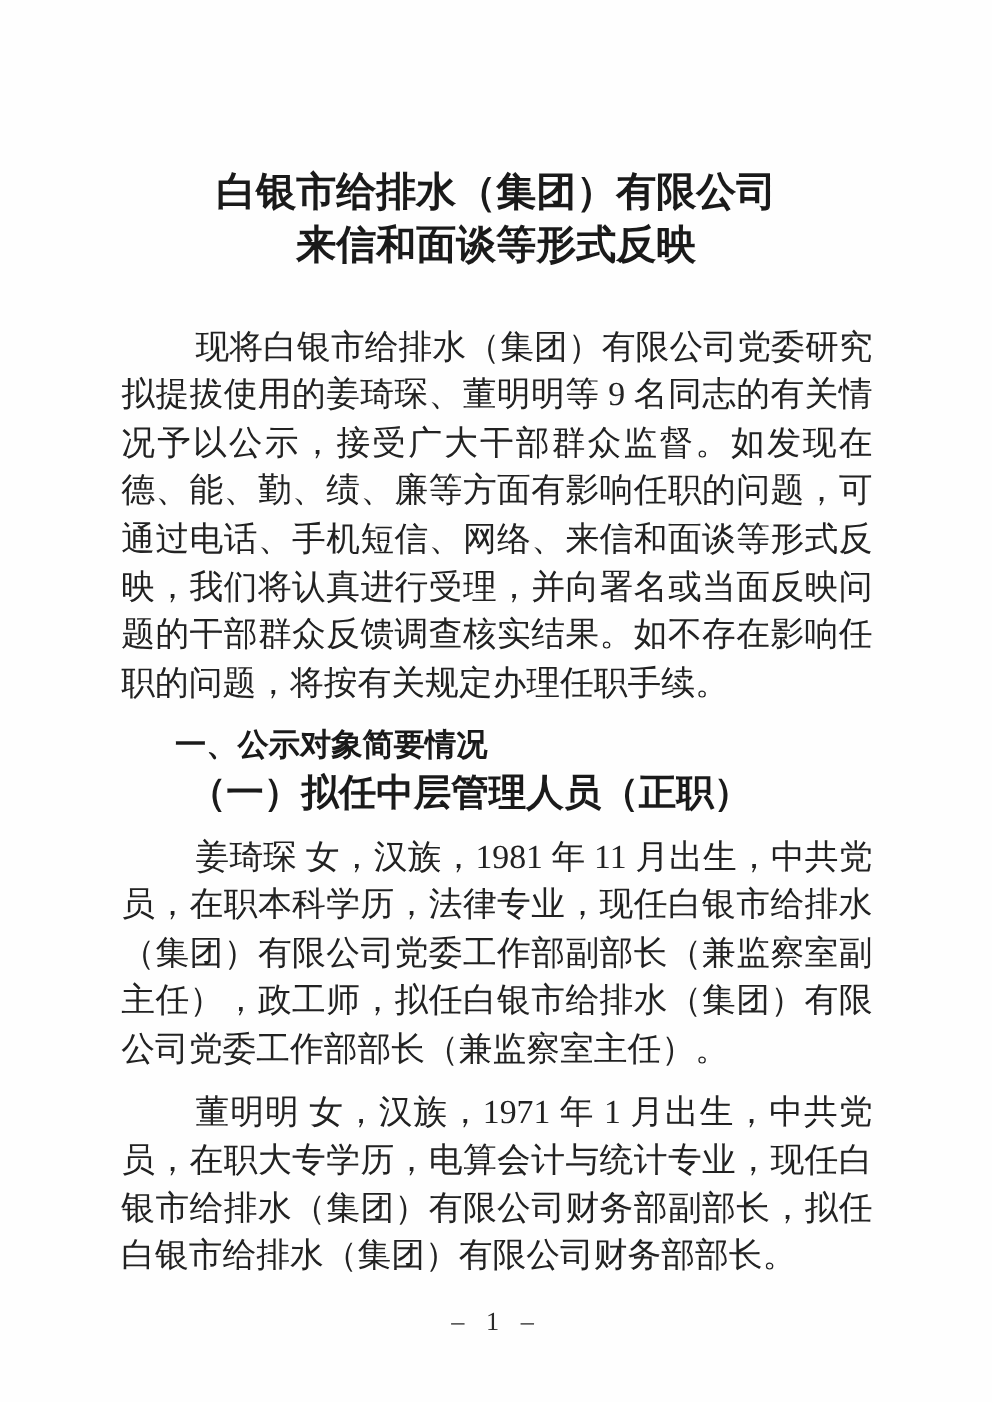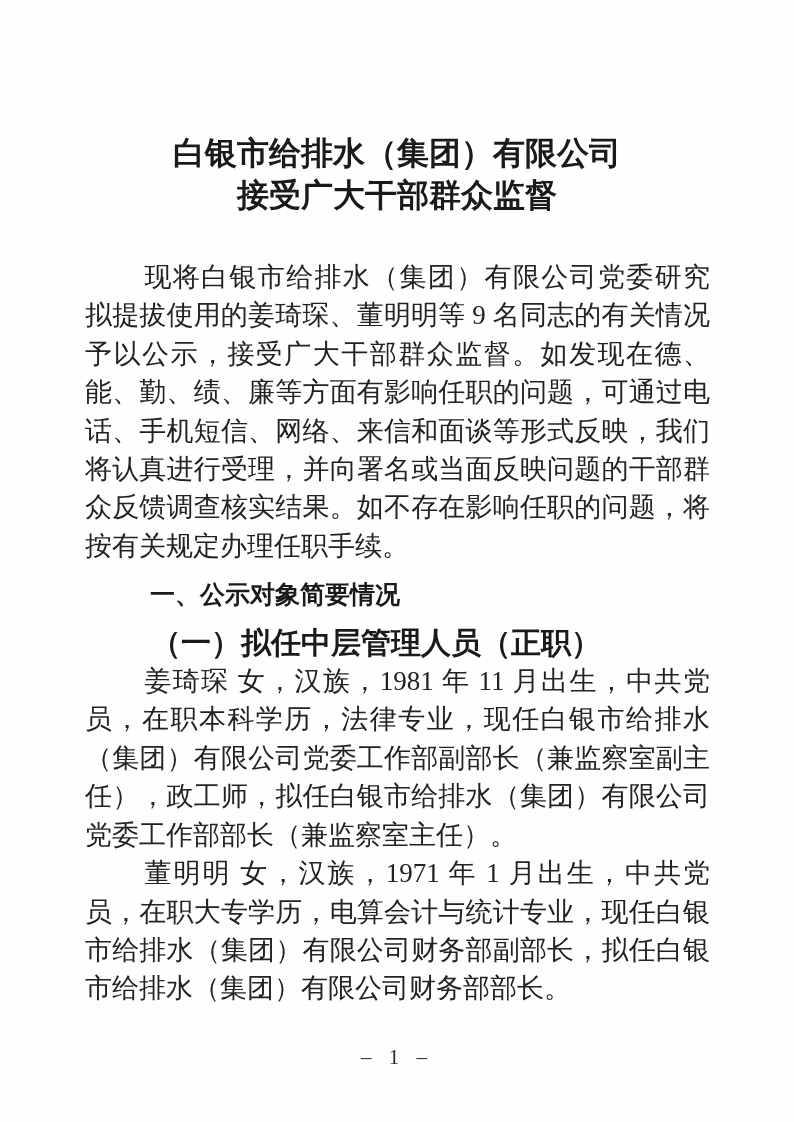--- a/index.html
+++ b/index.html
@@ -28,25 +28,25 @@
     display: block;
   }
   .body-text {
     margin: 42px 84px 0 85px;
     font-size: 27px;
     line-height: 38.4px;
     text-align: justify;
     color: #222222;
   }
   .body-text p {
-    margin: 0;
+    margin: 12px;
     text-indent: 2.2em;
   }
   .section-heading {
-    margin: 10px;
+    margin: 0;
     text-indent: 2.2em;
     font-family: "Liberation Sans", "DejaVu Sans", sans-serif;
     font-weight: bold;
     font-size: 25px;
     line-height: 38.4px;
     color: #1a1a1a;
   }
   .subsection-heading {
     margin: 0;
     text-indent: 2.2em;
@@ -66,21 +66,21 @@
     letter-spacing: 6px;
   }
 </style>
 </head>
 <body>
 
 <div class="page">
 
   <div class="doc-title">
     <span class="title-line">白银市给排水（集团）有限公司</span>
-    <span class="title-line">接受广大干部群众监督</span>
+    <span class="title-line">来信和面谈等形式反映</span>
   </div>
 
   <div class="body-text">
     <p>现将白银市给排水（集团）有限公司党委研究拟提拔使用的姜琦琛、董明明等 9 名同志的有关情况予以公示，接受广大干部群众监督。如发现在德、能、勤、绩、廉等方面有影响任职的问题，可通过电话、手机短信、网络、来信和面谈等形式反映，我们将认真进行受理，并向署名或当面反映问题的干部群众反馈调查核实结果。如不存在影响任职的问题，将按有关规定办理任职手续。</p>
     <h2 class="section-heading">一、公示对象简要情况</h2>
     <h3 class="subsection-heading">（一）拟任中层管理人员（正职）</h3>
     <p>姜琦琛 女，汉族，1981 年 11 月出生，中共党员，在职本科学历，法律专业，现任白银市给排水（集团）有限公司党委工作部副部长（兼监察室副主任），政工师，拟任白银市给排水（集团）有限公司党委工作部部长（兼监察室主任）。</p>
     <p>董明明 女，汉族，1971 年 1 月出生，中共党员，在职大专学历，电算会计与统计专业，现任白银市给排水（集团）有限公司财务部副部长，拟任白银市给排水（集团）有限公司财务部部长。</p>
   </div>
 

